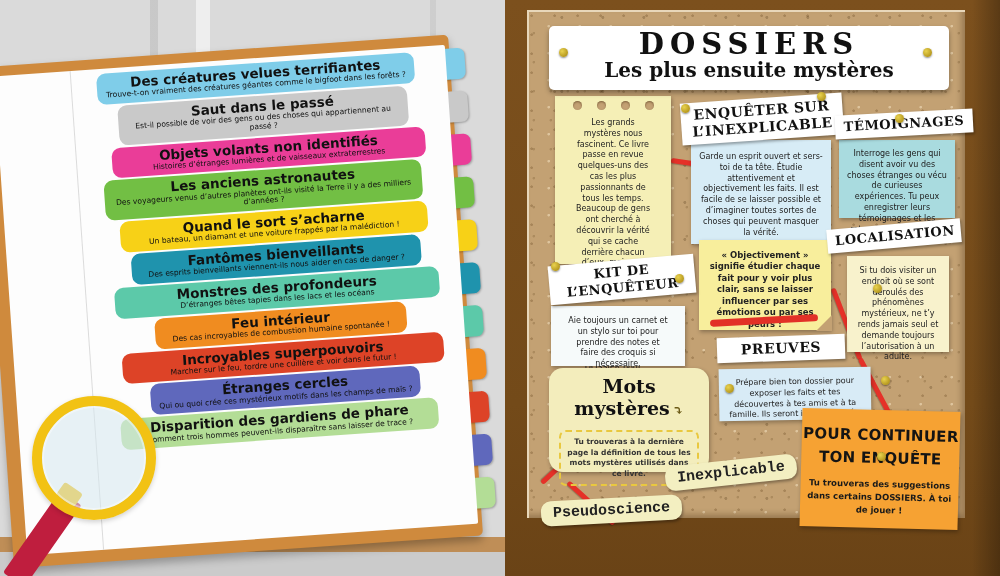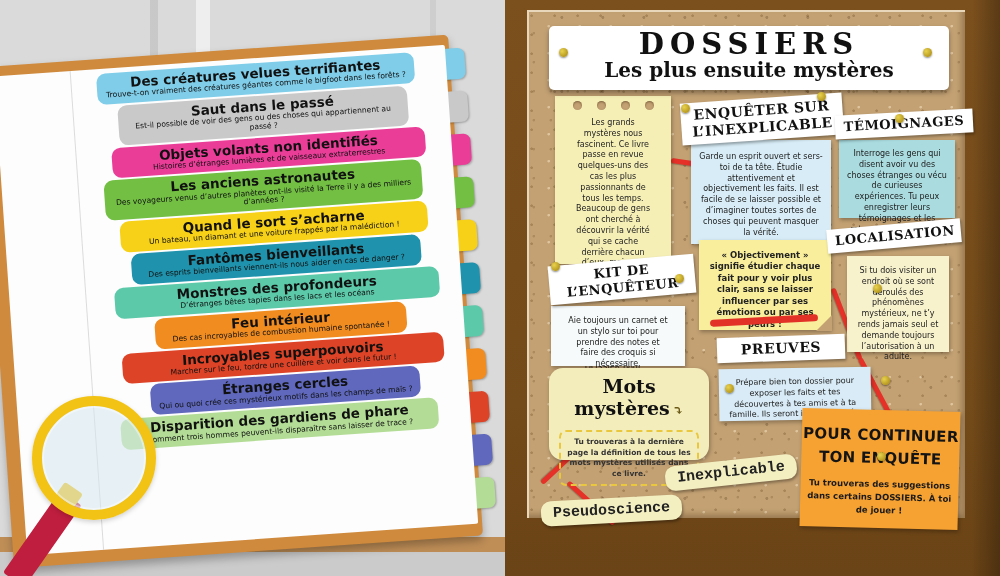--- a/index.html
+++ b/index.html
@@ -204,21 +204,21 @@
     <div class="label-chip" style="left:322px;top:224px;width:118px;transform:rotate(-5deg);">LOCALISATION</div>
     <div class="note" style="left: 342px; top: 256px; width: 102px; height: 96px; padding: 10px 7px 0px; box-sizing: border-box; background-color: rgb(248, 242, 204);">
       <p>Si tu dois visiter un endroit où se sont déroulés des phénomènes mystérieux, ne t’y rends jamais seul et demande toujours l’autorisation à un adulte.</p>
     </div>
 
     <div class="label-chip" style="left:44px;top:260px;width:130px;transform:rotate(-5deg);">KIT DE L’ENQUÊTEUR</div>
     <div class="note" style="left: 46px; top: 306px; width: 134px; height: 60px; padding: 10px 16px 0px; box-sizing: border-box; background-color: rgb(246, 250, 250);">
       <p>Aie toujours un carnet et un stylo sur toi pour prendre des notes et faire des croquis si nécessaire.</p>
     </div>
 
-    <div class="note" style="left: 44px; top: 368px; width: 160px; height: 92px; border-radius: 14px; box-sizing: border-box; background-color: rgb(243, 237, 188);">
+    <div class="note" style="left: 44px; top: 368px; width: 160px; height: 104px; border-radius: 14px; box-sizing: border-box; background-color: rgb(243, 237, 188);">
       <div class="mots-title">
         <span>Mots mystères</span><span class="arrow-doodle">⤵</span>
       </div>
       <div class="dash-box">Tu trouveras à la dernière page la définition de tous les mots mystères utilisés dans ce livre.</div>
     </div>
 
     <div class="label-chip" style="left:212px;top:336px;width:112px;transform:rotate(-2deg);font-size:14px;">PREUVES</div>
     <div class="note" style="left: 214px; top: 368px; width: 152px; height: 52px; padding: 9px 8px 0px; box-sizing: border-box; transform: rotate(-1deg); background-color: rgb(216, 235, 246);">
       <p>Prépare bien ton dossier pour exposer les faits et tes découvertes à tes amis et à ta famille. Ils seront impressionnés.</p>
     </div>

